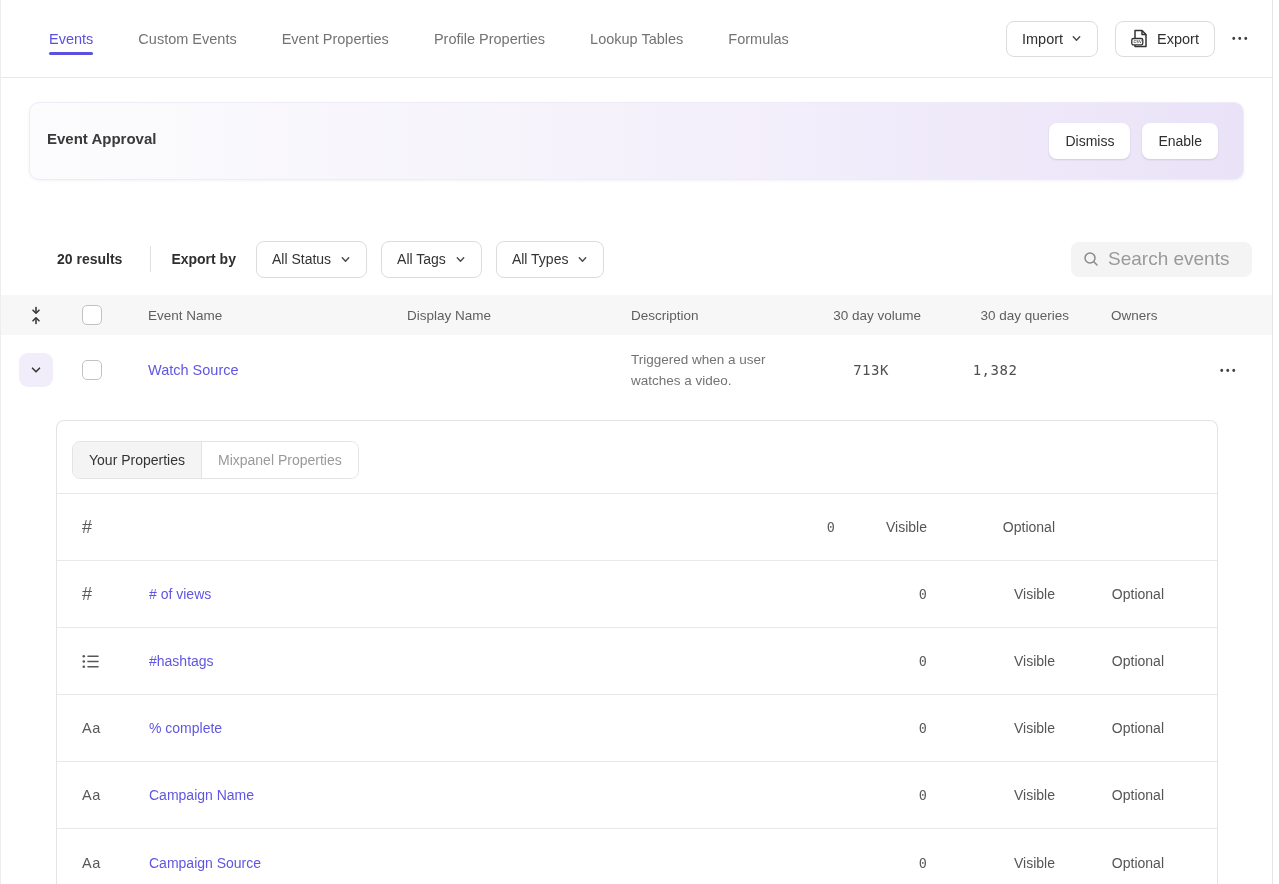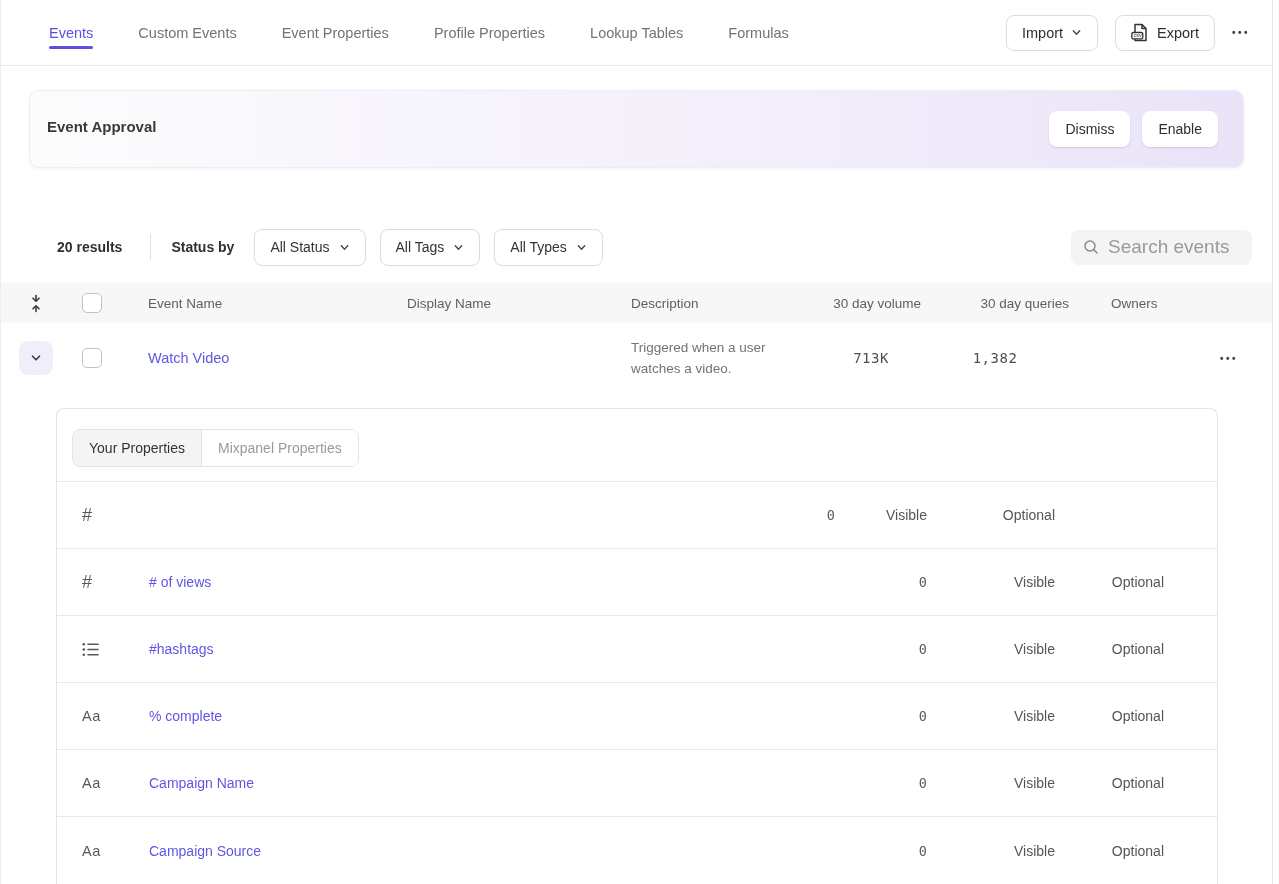--- a/index.html
+++ b/index.html
@@ -1,21 +1,21 @@
 <!DOCTYPE html>
 <html><head>
 <meta charset="utf-8">
 <style>
   * { margin:0; padding:0; box-sizing:border-box; }
   html,body { width:1279px; height:884px; overflow:hidden; background:#fff;
     font-family:"Liberation Sans", sans-serif; color:#3a3a3a; }
   .page { width:1273px; height:884px; border-left:1px solid #ededed; border-right:1px solid #e6e6e6; background:#fff; }
 
   
-  .topnav { height:66px; border-bottom:1px solid #e8e8e8; display:flex; padding:0 22px 0 48px; }
+  .topnav { height:78px; border-bottom:1px solid #e8e8e8; display:flex; padding:0 22px 0 48px; }
   .tabs { display:flex; gap:45px; align-items:center; flex:1; }
   .tab { position:relative; font-size:14.5px; color:#737373; font-weight:500; padding:22px 0 21px; cursor:pointer; }
   .tab.active { color:#5b50e0; }
   .tab.active::after { content:""; position:absolute; left:0; right:0; bottom:13px; height:3px; border-radius:2px; background:#5b50e0; }
   .nav-actions { display:flex; align-items:center; gap:17px; }
   .btn { display:inline-flex; align-items:center; gap:8px; height:36px; padding:0 15px;
     border:1px solid #dcdcdc; border-radius:8px; background:#fff; font-size:14.5px; font-weight:500; color:#2f2f2f; cursor:pointer; }
   .dots { font-size:10px; letter-spacing:2.5px; color:#3f3f3f; font-weight:700; cursor:pointer; white-space:nowrap; }
   .chev { color:#4a4a4a; display:inline-flex; }
 
@@ -121,21 +121,21 @@
     </div>
     <div class="banner-actions">
       <button class="btn-plain">Dismiss</button>
       <button class="btn-plain">Enable</button>
     </div>
   </div>
 
   <div class="filter-row">
     <span class="results">20 results</span>
     <span class="vdiv"></span>
-    <span class="filter-by">Status by</span>
+    <span class="filter-by">Export by</span>
     <button class="drop">
       <span>All Status</span>
       <span class="chev">
         <svg width="11" height="11" viewBox="0 0 12 12">
             <path d="M2.5 4.2 L6 7.8 L9.5 4.2" fill="none" stroke="currentColor" stroke-width="1.6" stroke-linecap="round" stroke-linejoin="round"></path>
           </svg>
       </span>
     </button>
     <button class="drop">
       <span>All Tags</span>
@@ -187,21 +187,21 @@
 
   <div class="grid-row erow">
     <button class="expand-btn">
       <svg width="12" height="12" viewBox="0 0 12 12">
           <path d="M2.5 4.2 L6 7.8 L9.5 4.2" fill="none" stroke="#3a3a3a" stroke-width="1.6" stroke-linecap="round" stroke-linejoin="round"></path>
         </svg>
     </button>
     <div>
         <div class="checkbox"></div>
       </div>
-    <div><a class="link">Watch Video</a></div>
+    <div><a class="link">Watch Source</a></div>
     <div></div>
     <div class="desc">Triggered when a user watches a video.</div>
     <div class="num-val">713K</div>
     <div class="num-val">1,382</div>
     <div></div>
     <div class="menu-cell">
         <span class="dots">•••</span>
       </div>
   </div>
 

